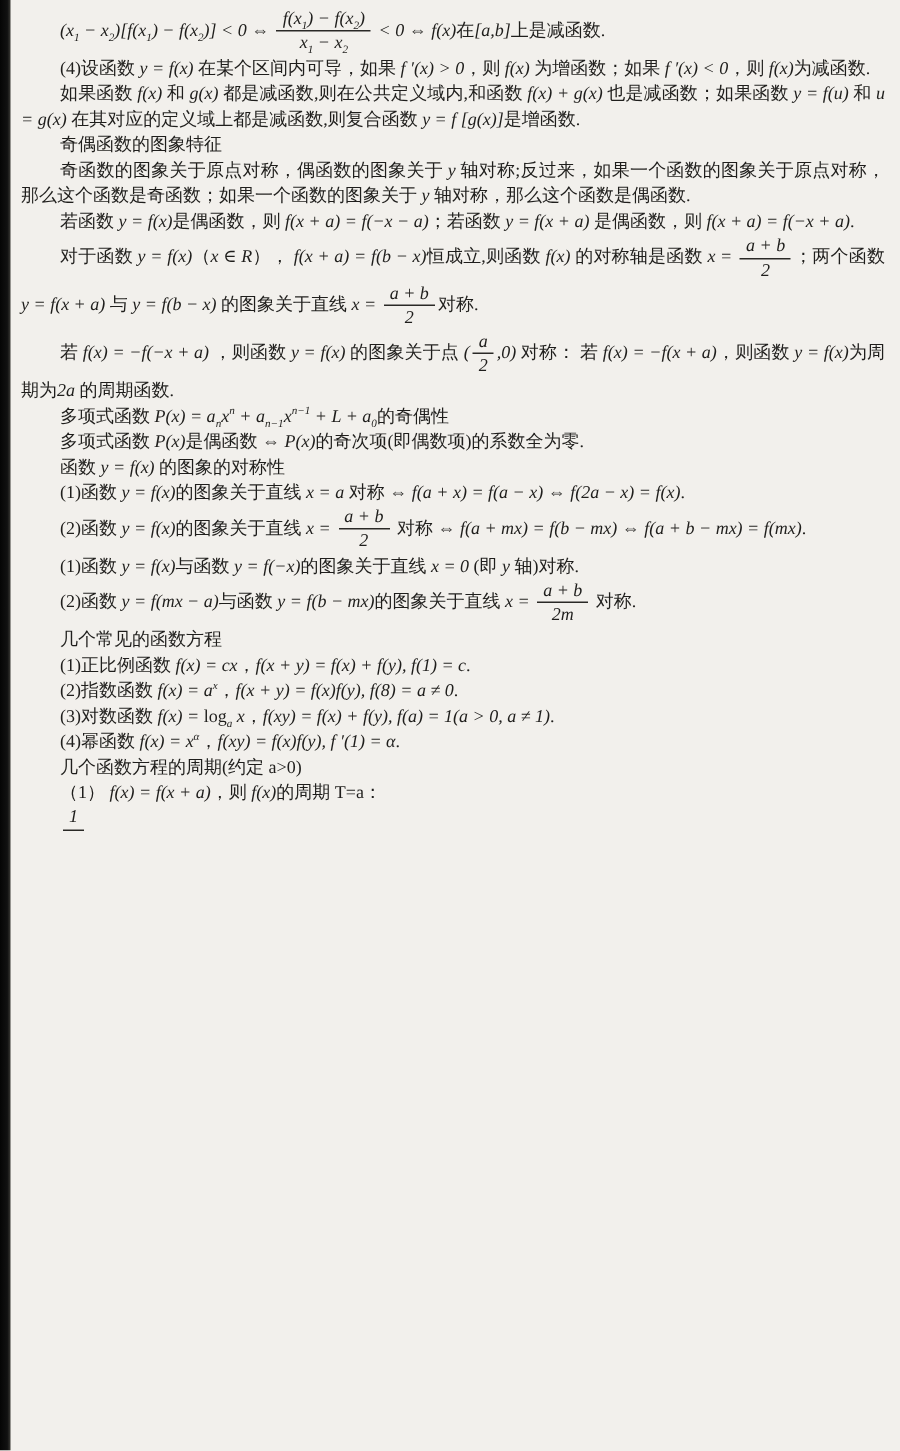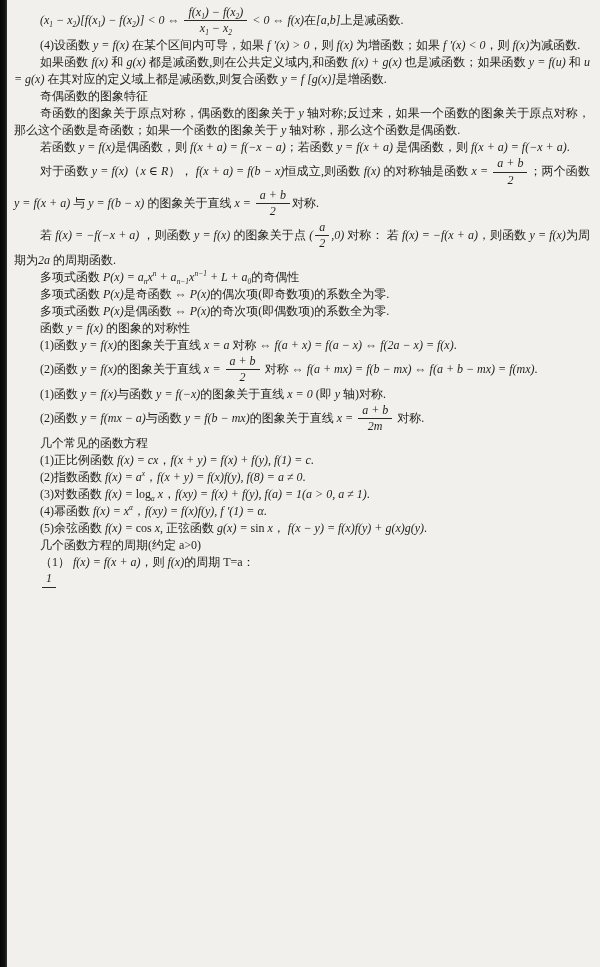--- a/index.html
+++ b/index.html
@@ -38,29 +38,27 @@
 <main class="page-body" id="doc">
     <p class="para indent"><span class="math">(x</span><span class="sub">1</span><span class="math"> − x</span><span class="sub">2</span><span class="math">)[f(x</span><span class="sub">1</span><span class="math">) − f(x</span><span class="sub">2</span><span class="math">)] &lt; 0 </span><span class="txt">⇔ </span><span class="frac"><span class="num"><span class="math">f(x</span><span class="sub">1</span><span class="math">) − f(x</span><span class="sub">2</span><span class="math">)</span></span><span class="den"><span class="math">x</span><span class="sub">1</span><span class="math"> − x</span><span class="sub">2</span></span></span><span class="math"> &lt; 0 </span><span class="txt">⇔ </span><span class="math">f(x)</span><span class="txt">在</span><span class="math">[a,b]</span><span class="txt">上是减函数.</span></p>
     <p class="para indent"><span class="txt">(4)设函数 </span><span class="math">y = f(x)</span><span class="txt"> 在某个区间内可导，如果 </span><span class="math">f ′(x) &gt; 0</span><span class="txt">，则 </span><span class="math">f(x)</span><span class="txt"> 为增函数；如果 </span><span class="math">f ′(x) &lt; 0</span><span class="txt">，则 </span><span class="math">f(x)</span><span class="txt">为减函数.</span></p>
     <p class="para indent"><span class="txt">如果函数 </span><span class="math">f(x)</span><span class="txt"> 和 </span><span class="math">g(x)</span><span class="txt"> 都是减函数,则在公共定义域内,和函数 </span><span class="math">f(x) + g(x)</span><span class="txt"> 也是减函数；如果函数 </span><span class="math">y = f(u)</span><span class="txt"> 和 </span><span class="math">u = g(x)</span><span class="txt"> 在其对应的定义域上都是减函数,则复合函数 </span><span class="math">y = f [g(x)]</span><span class="txt">是增函数.</span></p>
     <p class="para indent"><span class="txt">奇偶函数的图象特征</span></p>
     <p class="para indent"><span class="txt">奇函数的图象关于原点对称，偶函数的图象关于 </span><span class="math">y</span><span class="txt"> 轴对称;反过来，如果一个函数的图象关于原点对称，那么这个函数是奇函数；如果一个函数的图象关于 </span><span class="math">y</span><span class="txt"> 轴对称，那么这个函数是偶函数.</span></p>
     <p class="para indent"><span class="txt">若函数 </span><span class="math">y = f(x)</span><span class="txt">是偶函数，则 </span><span class="math">f(x + a) = f(−x − a)</span><span class="txt">；若函数 </span><span class="math">y = f(x + a)</span><span class="txt"> 是偶函数，则 </span><span class="math">f(x + a) = f(−x + a)</span><span class="txt">.</span></p>
     <p class="para indent"><span class="txt">对于函数 </span><span class="math">y = f(x)</span><span class="txt">（</span><span class="math">x ∈ R</span><span class="txt">）， </span><span class="math">f(x + a) = f(b − x)</span><span class="txt">恒成立,则函数 </span><span class="math">f(x)</span><span class="txt"> 的对称轴是函数 </span><span class="math">x = </span><span class="frac"><span class="num"><span class="math">a + b</span></span><span class="den"><span class="math">2</span></span></span><span class="txt">；两个函数 </span><span class="math">y = f(x + a)</span><span class="txt"> 与 </span><span class="math">y = f(b − x)</span><span class="txt"> 的图象关于直线 </span><span class="math">x = </span><span class="frac"><span class="num"><span class="math">a + b</span></span><span class="den"><span class="math">2</span></span></span><span class="txt">对称.</span></p>
     <p class="para indent"><span class="txt">若 </span><span class="math">f(x) = −f(−x + a)</span><span class="txt"> ，则函数 </span><span class="math">y = f(x)</span><span class="txt"> 的图象关于点 </span><span class="math">(</span><span class="frac"><span class="num"><span class="math">a</span></span><span class="den"><span class="math">2</span></span></span><span class="math">,0)</span><span class="txt"> 对称： 若 </span><span class="math">f(x) = −f(x + a)</span><span class="txt">，则函数 </span><span class="math">y = f(x)</span><span class="txt">为周期为</span><span class="math">2a</span><span class="txt"> 的周期函数.</span></p>
     <p class="para indent"><span class="txt">多项式函数 </span><span class="math">P(x) = a</span><span class="sub">n</span><span class="math">x</span><span class="sup">n</span><span class="math"> + a</span><span class="sub">n−1</span><span class="math">x</span><span class="sup">n−1</span><span class="math"> + L  + a</span><span class="sub">0</span><span class="txt">的奇偶性</span></p>
-    <p class="para indent"><span class="txt">多项式函数 </span><span class="math">P(x)</span><span class="txt">是奇函数 ⇔ </span><span class="math">P(x)</span><span class="txt">的偶次项(即奇数项)的系数全为零.</span></p>
     <p class="para indent"><span class="txt">多项式函数 </span><span class="math">P(x)</span><span class="txt">是偶函数 ⇔ </span><span class="math">P(x)</span><span class="txt">的奇次项(即偶数项)的系数全为零.</span></p>
     <p class="para indent"><span class="txt">函数 </span><span class="math">y = f(x)</span><span class="txt"> 的图象的对称性</span></p>
     <p class="para indent"><span class="txt">(1)函数 </span><span class="math">y = f(x)</span><span class="txt">的图象关于直线 </span><span class="math">x = a</span><span class="txt"> 对称 ⇔ </span><span class="math">f(a + x) = f(a − x)</span><span class="txt"> ⇔ </span><span class="math">f(2a − x) = f(x)</span><span class="txt">.</span></p>
     <p class="para indent"><span class="txt">(2)函数 </span><span class="math">y = f(x)</span><span class="txt">的图象关于直线 </span><span class="math">x = </span><span class="frac"><span class="num"><span class="math">a + b</span></span><span class="den"><span class="math">2</span></span></span><span class="txt"> 对称 ⇔ </span><span class="math">f(a + mx) = f(b − mx)</span><span class="txt"> ⇔ </span><span class="math">f(a + b − mx) = f(mx)</span><span class="txt">.</span></p>
     <p class="para indent"><span class="txt">(1)函数 </span><span class="math">y = f(x)</span><span class="txt">与函数 </span><span class="math">y = f(−x)</span><span class="txt">的图象关于直线 </span><span class="math">x = 0</span><span class="txt"> (即 </span><span class="math">y</span><span class="txt"> 轴)对称.</span></p>
     <p class="para indent"><span class="txt">(2)函数 </span><span class="math">y = f(mx − a)</span><span class="txt">与函数 </span><span class="math">y = f(b − mx)</span><span class="txt">的图象关于直线 </span><span class="math">x = </span><span class="frac"><span class="num"><span class="math">a + b</span></span><span class="den"><span class="math">2m</span></span></span><span class="txt"> 对称.</span></p>
     <p class="para indent"><span class="txt">几个常见的函数方程</span></p>
     <p class="para indent"><span class="txt">(1)正比例函数 </span><span class="math">f(x) = cx</span><span class="txt">，</span><span class="math">f(x + y) = f(x) + f(y), f(1) = c</span><span class="txt">.</span></p>
     <p class="para indent"><span class="txt">(2)指数函数 </span><span class="math">f(x) = a</span><span class="sup">x</span><span class="txt">，</span><span class="math">f(x + y) = f(x)f(y), f(8) = a ≠ 0</span><span class="txt">.</span></p>
     <p class="para indent"><span class="txt">(3)对数函数 </span><span class="math">f(x) = </span><span class="mathrm">log</span><span class="sub">a</span><span class="math"> x</span><span class="txt">，</span><span class="math">f(xy) = f(x) + f(y), f(a) = 1(a &gt; 0, a ≠ 1)</span><span class="txt">.</span></p>
     <p class="para indent"><span class="txt">(4)幂函数 </span><span class="math">f(x) = x</span><span class="sup">α</span><span class="txt">，</span><span class="math">f(xy) = f(x)f(y), f ′(1) = α</span><span class="txt">.</span></p>
-    <p class="para indent"><span class="txt">(5)余弦函数 </span><span class="math">f(x) = </span><span class="mathrm">cos</span><span class="math"> x</span><span class="txt">, 正弦函数 </span><span class="math">g(x) = </span><span class="mathrm">sin</span><span class="math"> x</span><span class="txt">， </span><span class="math">f(x − y) = f(x)f(y) + g(x)g(y)</span><span class="txt">.</span></p>
     <p class="para indent"><span class="txt">几个函数方程的周期(约定 a&gt;0)</span></p>
     <p class="para indent"><span class="txt">（1） </span><span class="math">f(x) = f(x + a)</span><span class="txt">，则 </span><span class="math">f(x)</span><span class="txt">的周期 T=a：</span></p>
     <p class="para indent spread"><span class="frac"><span class="num"><span class="math">1</span></span></span></p>
   </main>
 
 </body></html>

